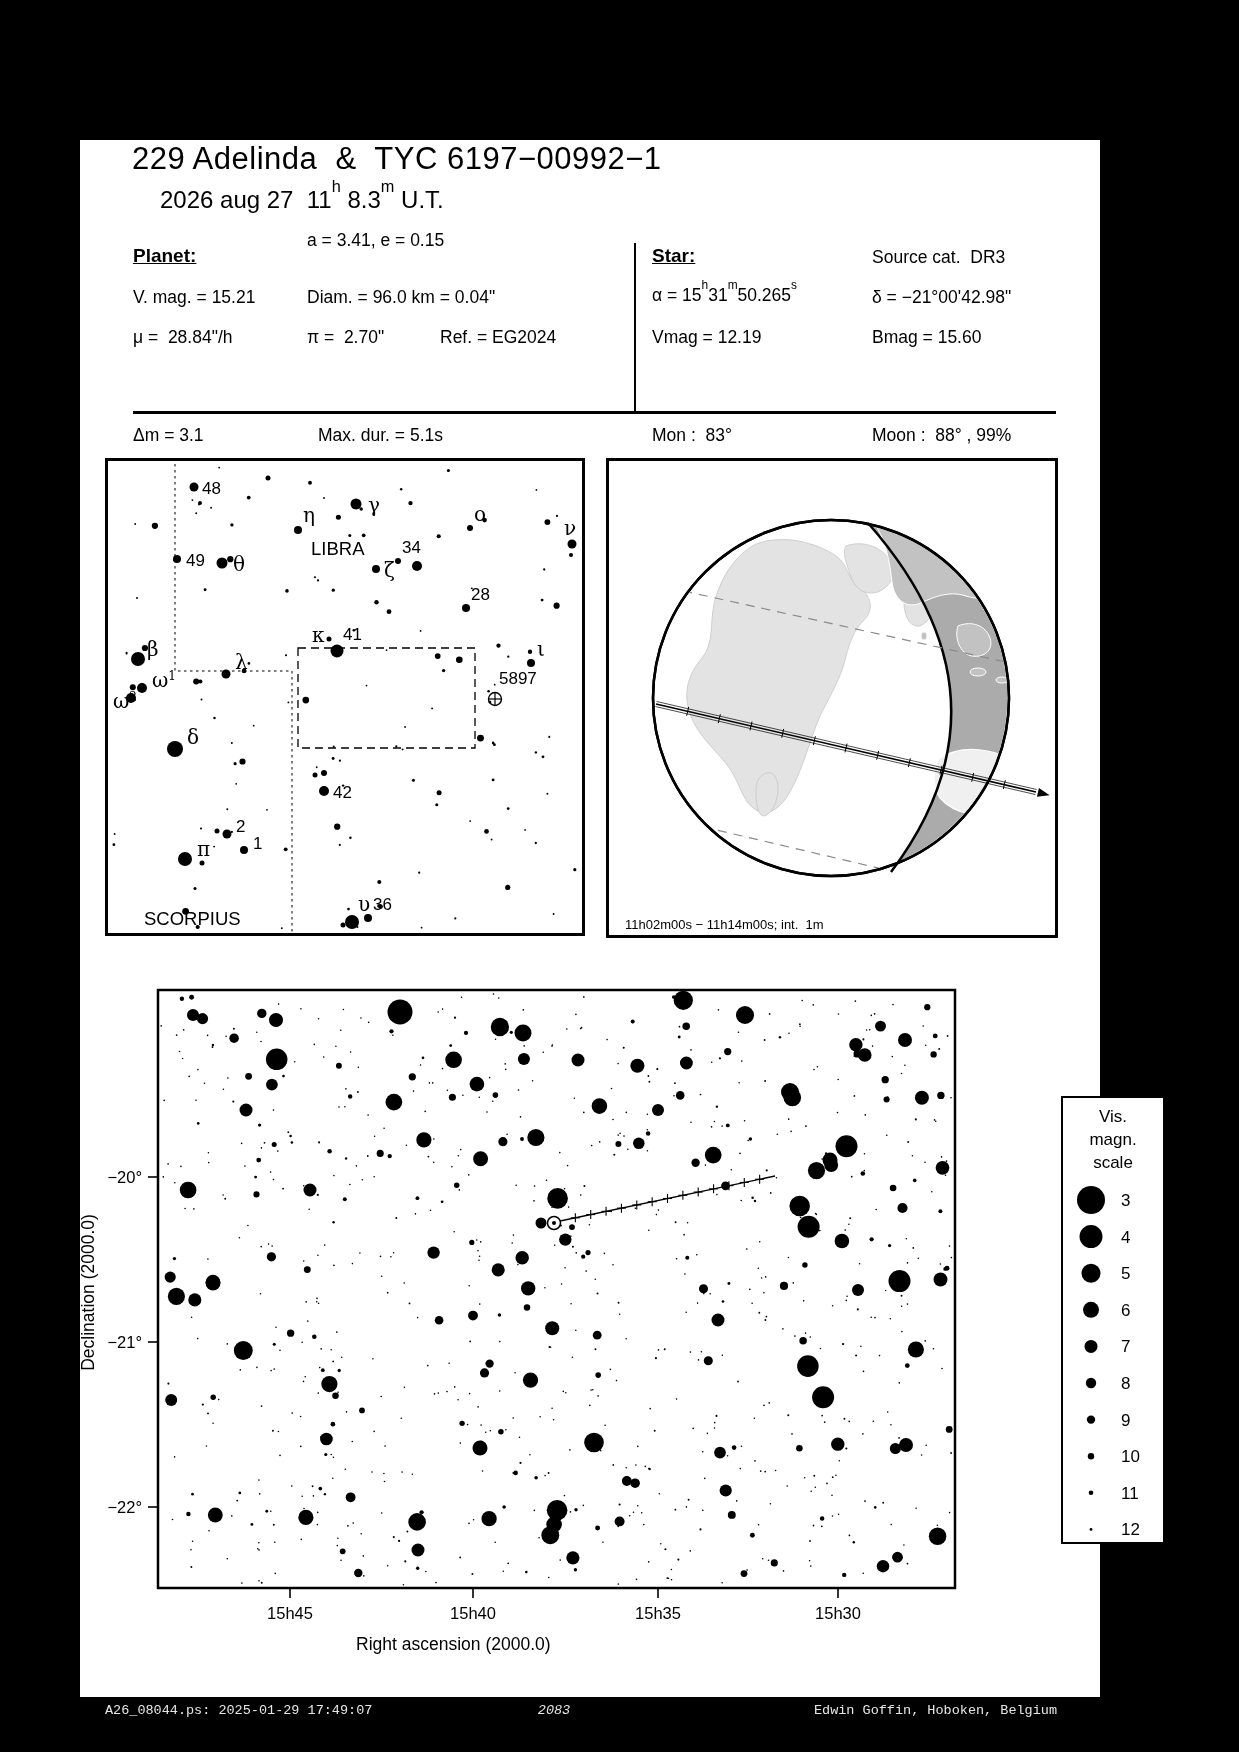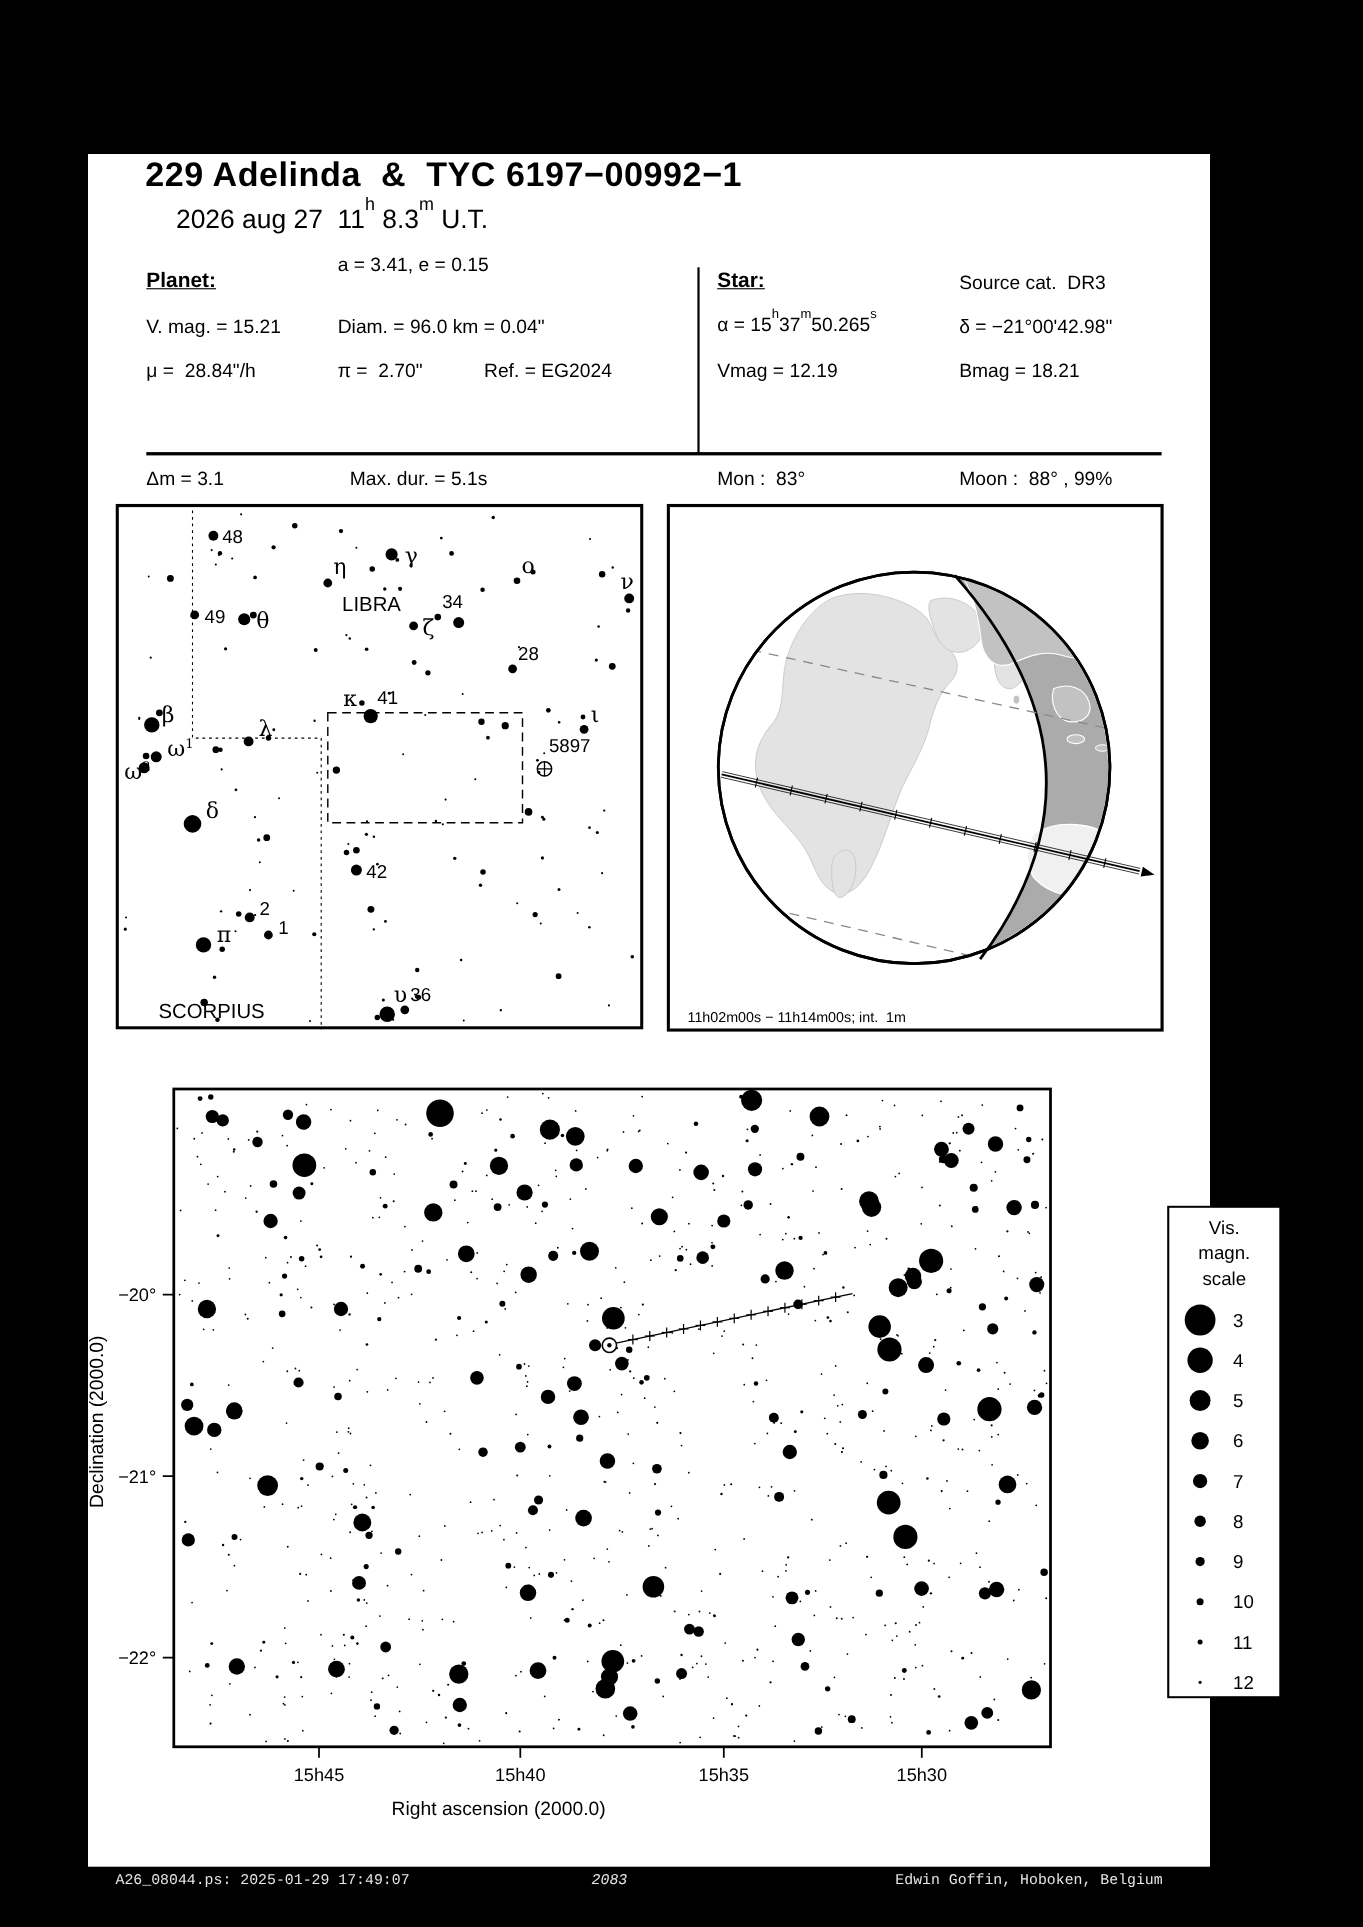--- a/index.html
+++ b/index.html
@@ -1,19 +1,19 @@
 <!DOCTYPE html>
 <html><head>
 <meta charset="utf-8">
 <style>
   html,body{margin:0;padding:0;background:#000;}
   .page{position:relative;width:1239px;height:1752px;background:#000;overflow:hidden;
         font-family:"Liberation Sans",sans-serif;color:#000;}
   .sheet{position:absolute;left:80px;top:140px;width:1020px;height:1557px;background:#fff;}
-  .title{position:absolute;left:132px;top:141px;font-size:31px;font-weight:bold;white-space:pre;letter-spacing:.5px;}
+  .title{position:absolute;left:132px;top:141px;font-size:31px;font-weight:normal;white-space:pre;letter-spacing:.5px;}
   .subtitle{position:absolute;left:160px;top:186px;font-size:24px;white-space:pre;}
   sup.su{font-size:68%;position:relative;top:-0.45em;line-height:0;}
   .cell{position:absolute;font-size:17.5px;white-space:pre;}
   .cell.b{font-weight:bold;font-size:19px;text-decoration:underline;}
   .vline{position:absolute;background:#000;}
   .hline{position:absolute;background:#000;}
   .caption{position:absolute;left:625px;top:917px;font-size:13px;white-space:pre;}
   .axis-x{position:absolute;left:356px;top:1634px;width:400px;text-align:left;font-size:17.5px;}
   .axis-y{position:absolute;left:-12px;top:1282px;width:200px;text-align:center;font-size:17.5px;
           transform:rotate(-90deg);}
@@ -43,24 +43,24 @@
   <div class="cell" style="left:133px;top:287px">V. mag. = 15.21</div>
   <div class="cell" style="left:307px;top:287px">Diam. = 96.0 km = 0.04"</div>
   <div class="cell" style="left:133px;top:327px">μ =  28.84"/h</div>
   <div class="cell" style="left:307px;top:327px">π =  2.70"</div>
   <div class="cell" style="left:440px;top:327px">Ref. = EG2024</div>
   <div class="cell" style="left:133px;top:425px">Δm = 3.1</div>
   <div class="cell" style="left:318px;top:425px">Max. dur. = 5.1s</div>
 
   <div class="cell b" style="left:652px;top:245px">Star:</div>
   <div class="cell" style="left:872px;top:247px">Source cat.  DR3</div>
-  <div class="cell" style="left:652px;top:285px"><span>α = 15</span><sup class="su">h</sup><span>37</span><sup class="su">m</sup><span>50.265</span><sup class="su">s</sup></div>
+  <div class="cell" style="left:652px;top:285px"><span>α = 15</span><sup class="su">h</sup><span>31</span><sup class="su">m</sup><span>50.265</span><sup class="su">s</sup></div>
   <div class="cell" style="left:872px;top:287px">δ = −21°00'42.98"</div>
   <div class="cell" style="left:652px;top:327px">Vmag = 12.19</div>
-  <div class="cell" style="left:872px;top:327px">Bmag = 18.21</div>
+  <div class="cell" style="left:872px;top:327px">Bmag = 15.60</div>
   <div class="cell" style="left:652px;top:425px">Mon :  83°</div>
   <div class="cell" style="left:872px;top:425px">Moon :  88° , 99%</div>
 
   <div class="vline" style="left:634px;top:243px;width:2px;height:170px"></div>
   <div class="hline" style="left:133px;top:411px;width:923px;height:3px"></div>
 
   <svg id="finder" style="left:105px;top:458px" width="480" height="478" viewBox="0 0 480 478">
       <circle cx="205.0" cy="24.8" r="1.95" fill="#000"></circle>
       <circle cx="233.4" cy="59.2" r="2.51" fill="#000"></circle>
       <circle cx="420.1" cy="371.9" r="0.90" fill="#000"></circle>

